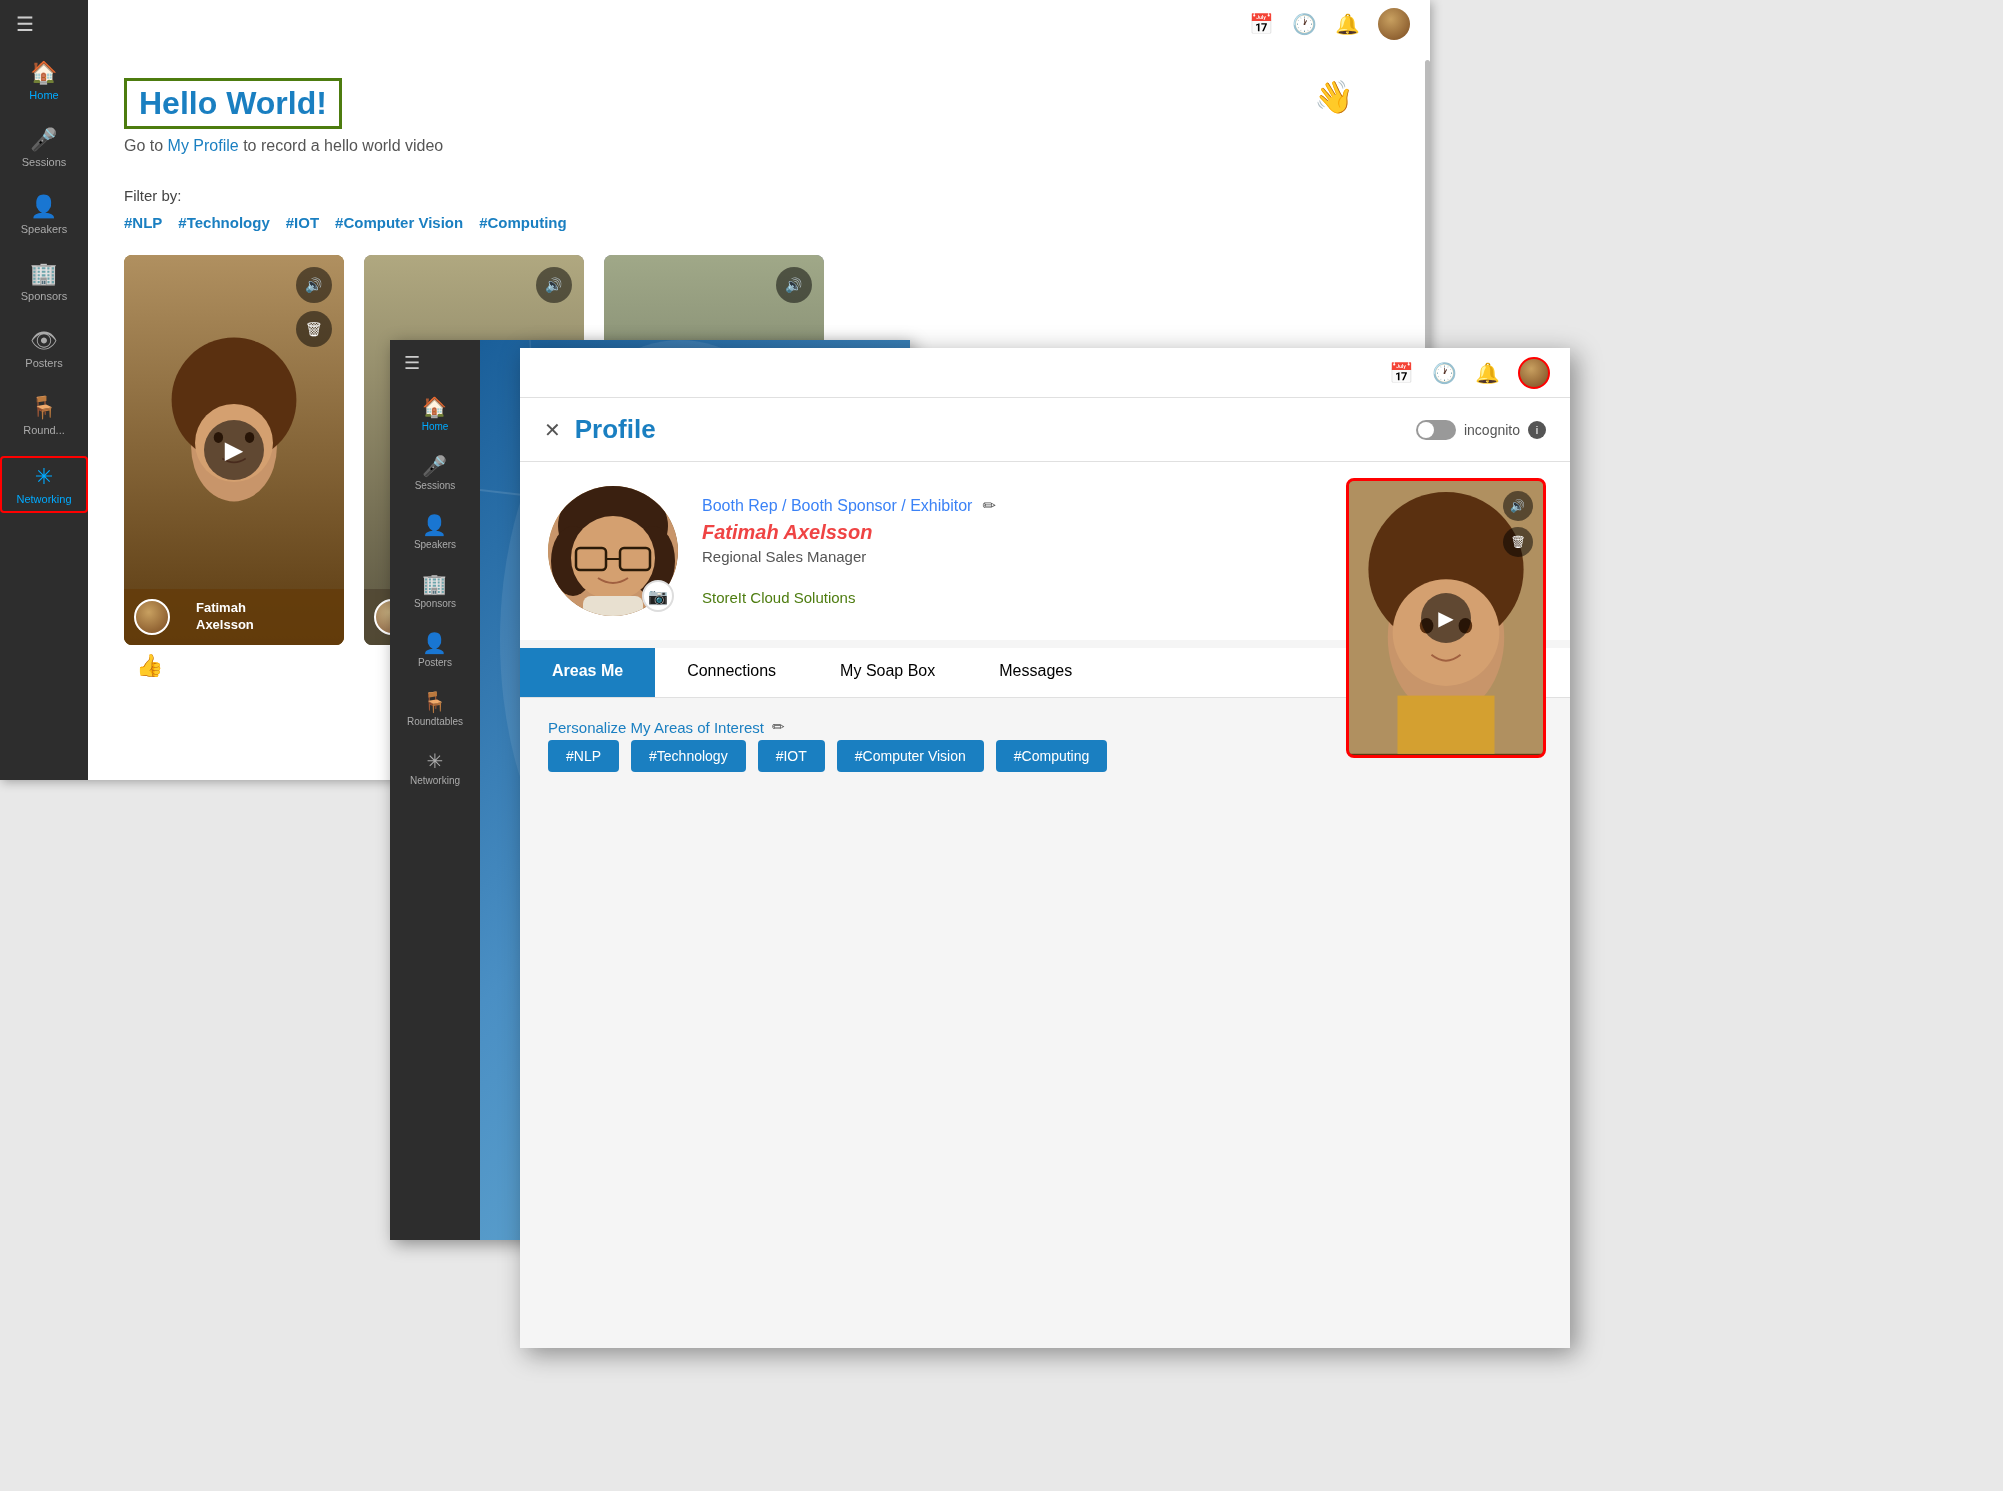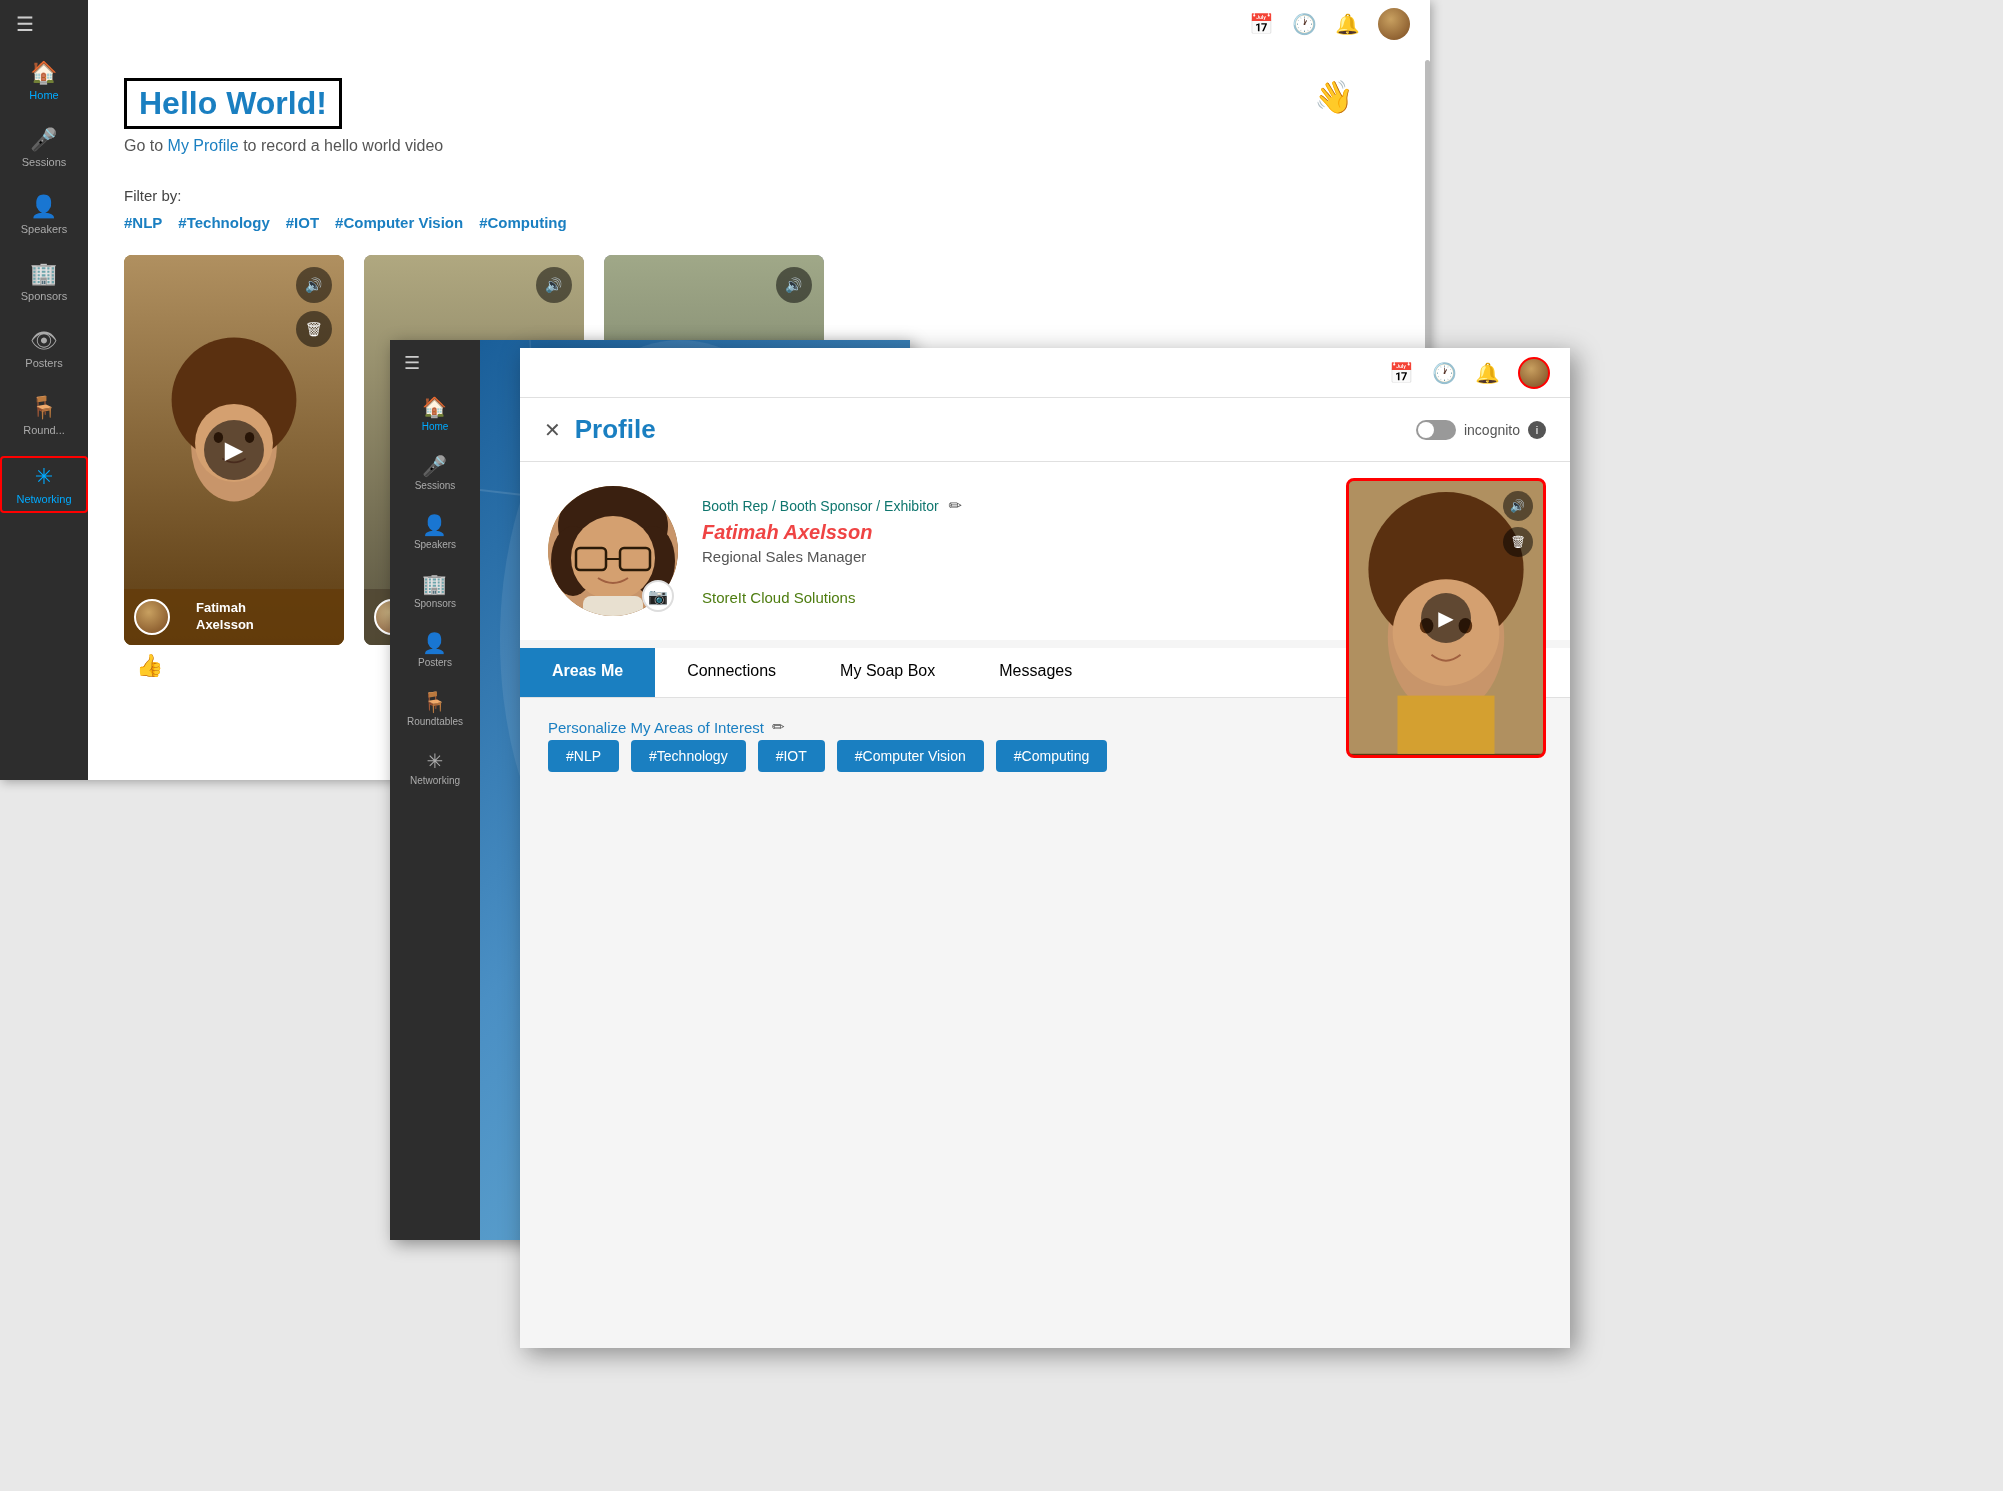--- a/index.html
+++ b/index.html
@@ -101,21 +101,21 @@
       display: flex;
       align-items: flex-start;
       justify-content: space-between;
       padding-right: 40px;
     }
     .hello-world-text-block {}
     .hello-world-title {
       font-size: 32px;
       font-weight: bold;
       color: #1a7fc1;
-      border: 3px solid #000000;
+      border: 3px solid #4d7c0f;
       padding: 4px 12px;
       display: inline-block;
       margin-bottom: 8px;
     }
     .hello-world-sub {
       font-size: 16px;
       color: #555;
     }
     .hello-world-sub a {
       color: #1a7fc1;
@@ -395,22 +395,22 @@
       cursor: pointer;
     }
     .profile-user-details {}
     .profile-role-row {
       display: flex;
       align-items: center;
       gap: 10px;
       margin-bottom: 6px;
     }
     .profile-role {
-      font-size: 14px;
-      color: #0f766e;
+      font-size: 16px;
+      color: #3b82f6;
     }
     .edit-icon {
       font-size: 16px;
       color: #555;
       cursor: pointer;
     }
     .profile-name {
       font-size: 20px;
       font-weight: 700;
       color: #ef4444;

